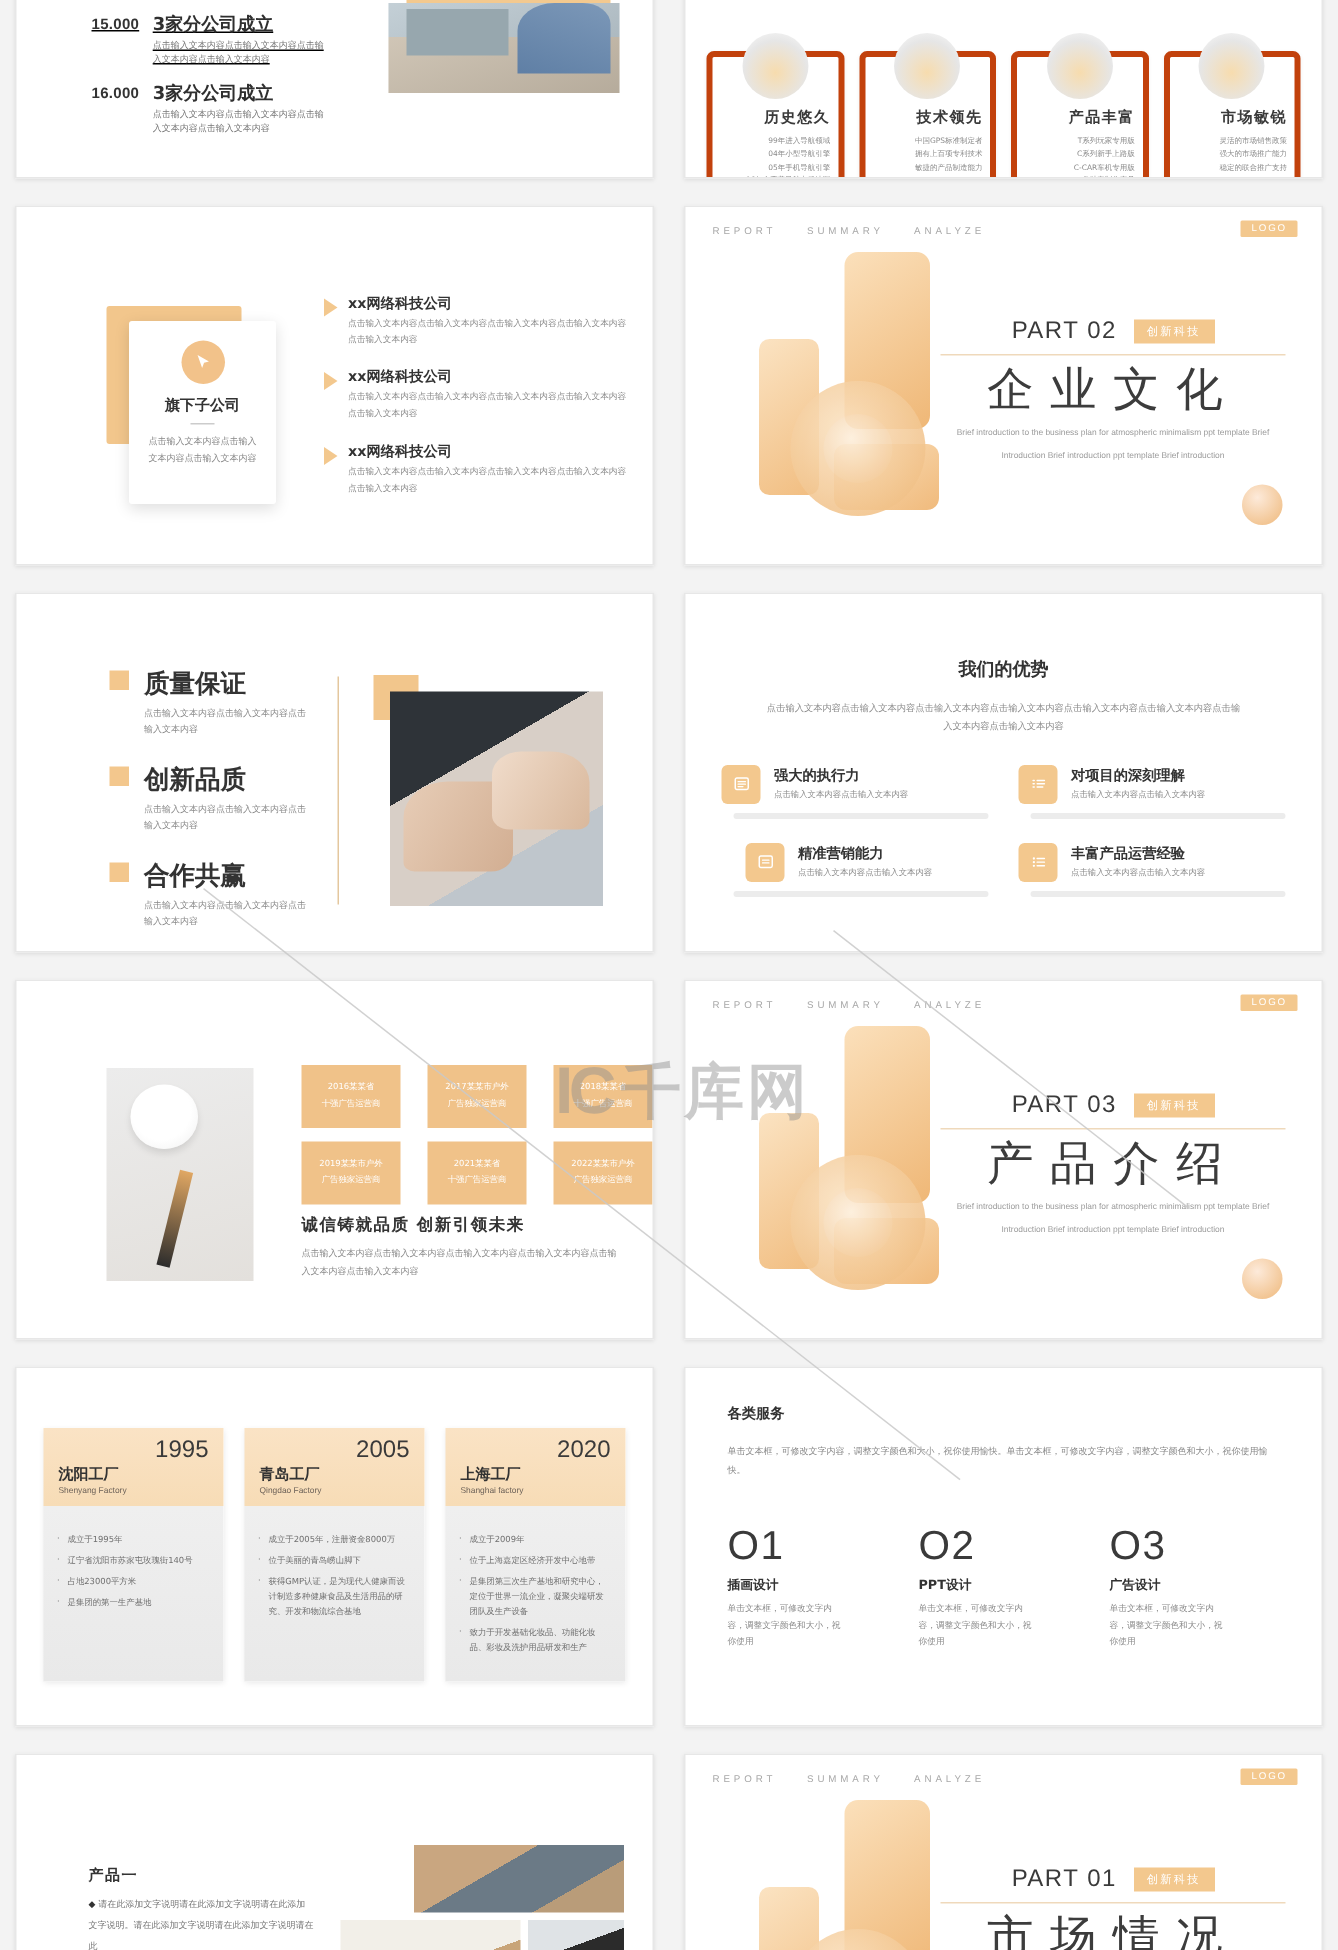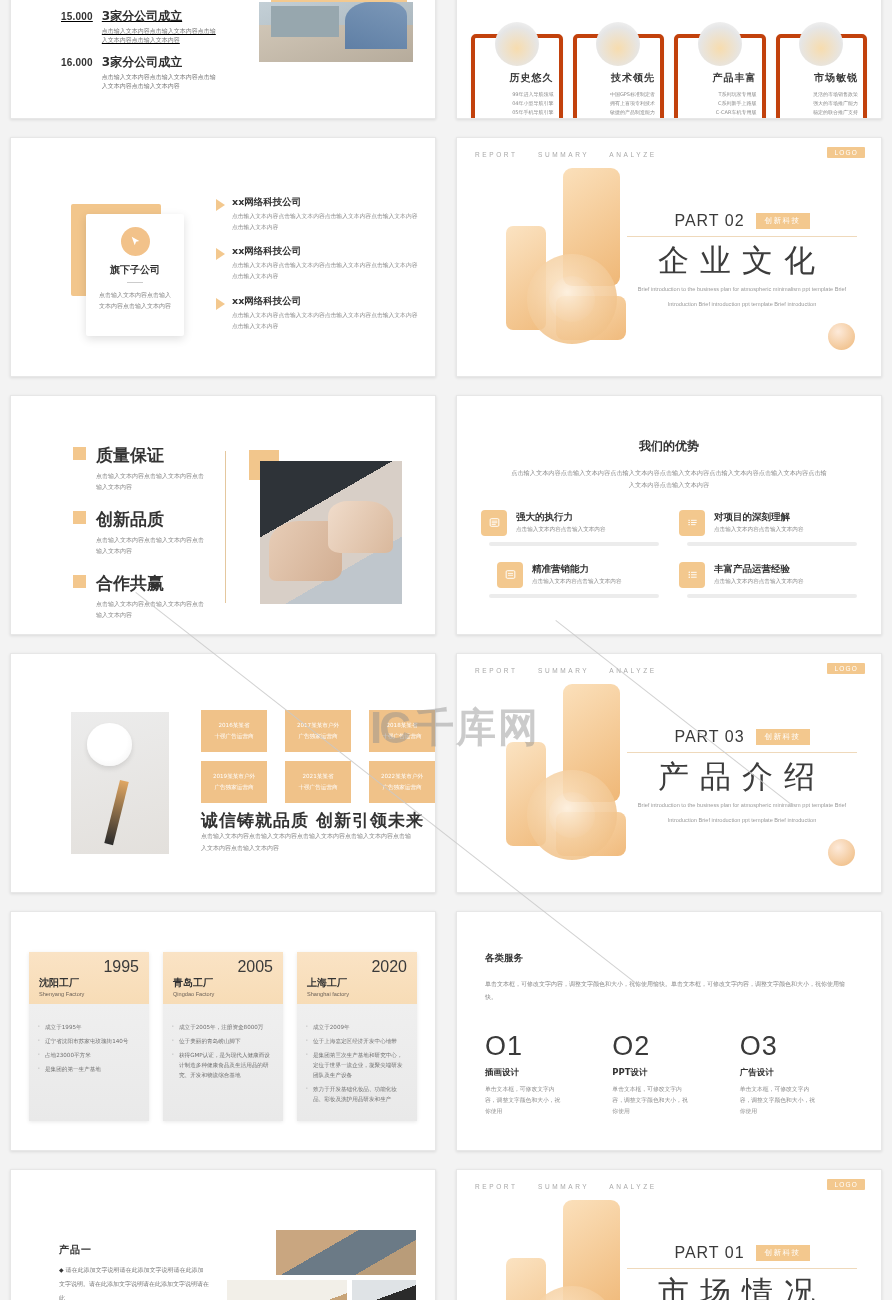--- a/index.html
+++ b/index.html
@@ -132,37 +132,37 @@
   .s7-photo { position:absolute; left:60px; top:58px; width:98px; height:142px;
       background:linear-gradient(165deg,#ececec,#e3e0dc); }
   .s7-photo::before{content:"";position:absolute;left:16%;top:8%;width:46%;height:30%;border-radius:50%;
       background:radial-gradient(circle at 45% 40%,#ffffff 55%,#efefef);box-shadow:0 3px 5px rgba(0,0,0,.10);}
   .s7-photo::after{content:"";position:absolute;left:42%;top:48%;width:9%;height:46%;
       background:linear-gradient(#e0a763,#2c2c2c);transform:rotate(14deg);}
   .aw-grid { position:absolute; left:190px; top:56px; display:grid; grid-template-columns:repeat(3,66px);
       gap:9px 18px; }
   .aw { height:42px; background:#f0c289; color:#fff; font-size:5.6px; line-height:1.9;
       display:flex; flex-direction:column; align-items:center; justify-content:center; text-align:center;}
-  .s7-h { position:absolute; left:190px; top:155px; font-size:17px; font-weight:700; color:#333;
+  .s7-h { position:absolute; left:190px; top:155px; font-size:11px; font-weight:700; color:#333;
       letter-spacing:1px;}
   .s7-p { position:absolute; left:190px; top:176px; width:215px; font-size:6px; color:#8a8a8a; line-height:2;}
 
   
   .fac-grid { display:flex; gap:14px; padding: 40px 18px 0; }
   .fac { width:122px; box-shadow:0 1px 4px rgba(0,0,0,.09); }
   .fac-head { background:linear-gradient(#fae3c5,#f7dcb6); padding:7px 10px 10px; position:relative; height:52px;}
   .fac-year { text-align:right; font-size:16px; color:#3a3a3a; font-weight:400; line-height:1;}
   .fac-name { font-size:10px; font-weight:700; color:#333; margin-top:1px;}
   .fac-en { font-size:5.6px; color:#6d6258; margin-top:1px;}
   .fac-body { background:linear-gradient(#efefef,#e9e9e9); padding:18px 9px 10px; height:117px;}
   .fac-li { font-size:5.6px; color:#6f6f6f; line-height:1.8; margin-bottom:4px; padding-left:7px; position:relative;}
   .fac-li::before{content:"·";position:absolute;left:0;top:-1px;}
 
   
-  .srv-h { margin:40px 0 0 28px; font-size:9.5px; font-weight:700; color:#333; }
+  .srv-h { margin:24px 0 0 28px; font-size:9.5px; font-weight:700; color:#333; }
   .srv-p { margin:13px 28px 0; font-size:6px; color:#888; line-height:2.1; }
   .srv-grid { display:grid; grid-template-columns:repeat(3,1fr); gap:14px; margin:30px 28px 0; }
   .srv-no { font-size:27px; color:#3a3a3a; font-weight:400; letter-spacing:1px; line-height:1;
       font-family:"Liberation Sans", sans-serif;}
   .srv-t { font-size:8.5px; font-weight:700; color:#333; margin-top:7px; }
   .srv-d { font-size:5.8px; color:#8b8b8b; line-height:1.9; margin-top:5px; width:78px;}
 
   
   .p1-h { position:absolute; left:48px; top:73px; font-size:10px; font-weight:700; color:#333; letter-spacing:1px;}
   .p1-p { position:absolute; left:48px; top:93px; width:150px; font-size:6px; color:#777; line-height:2.3;}

